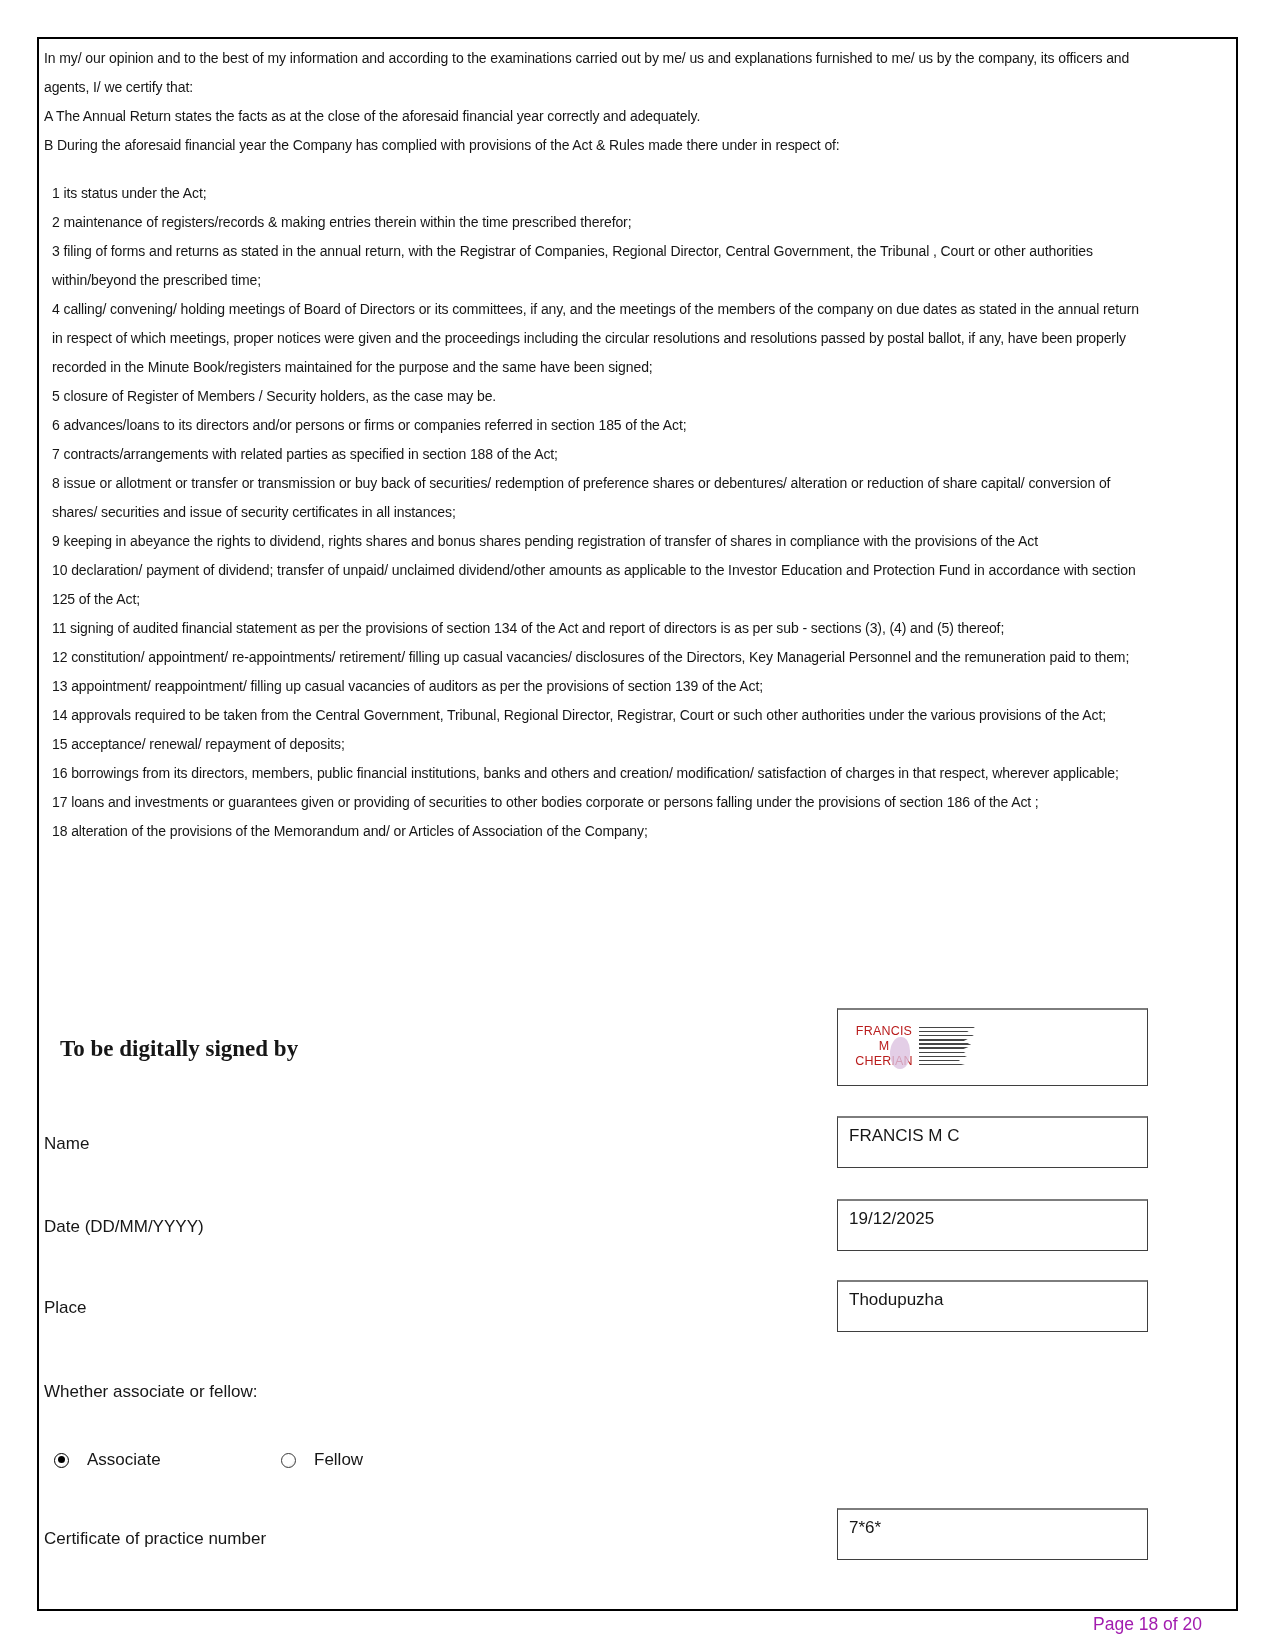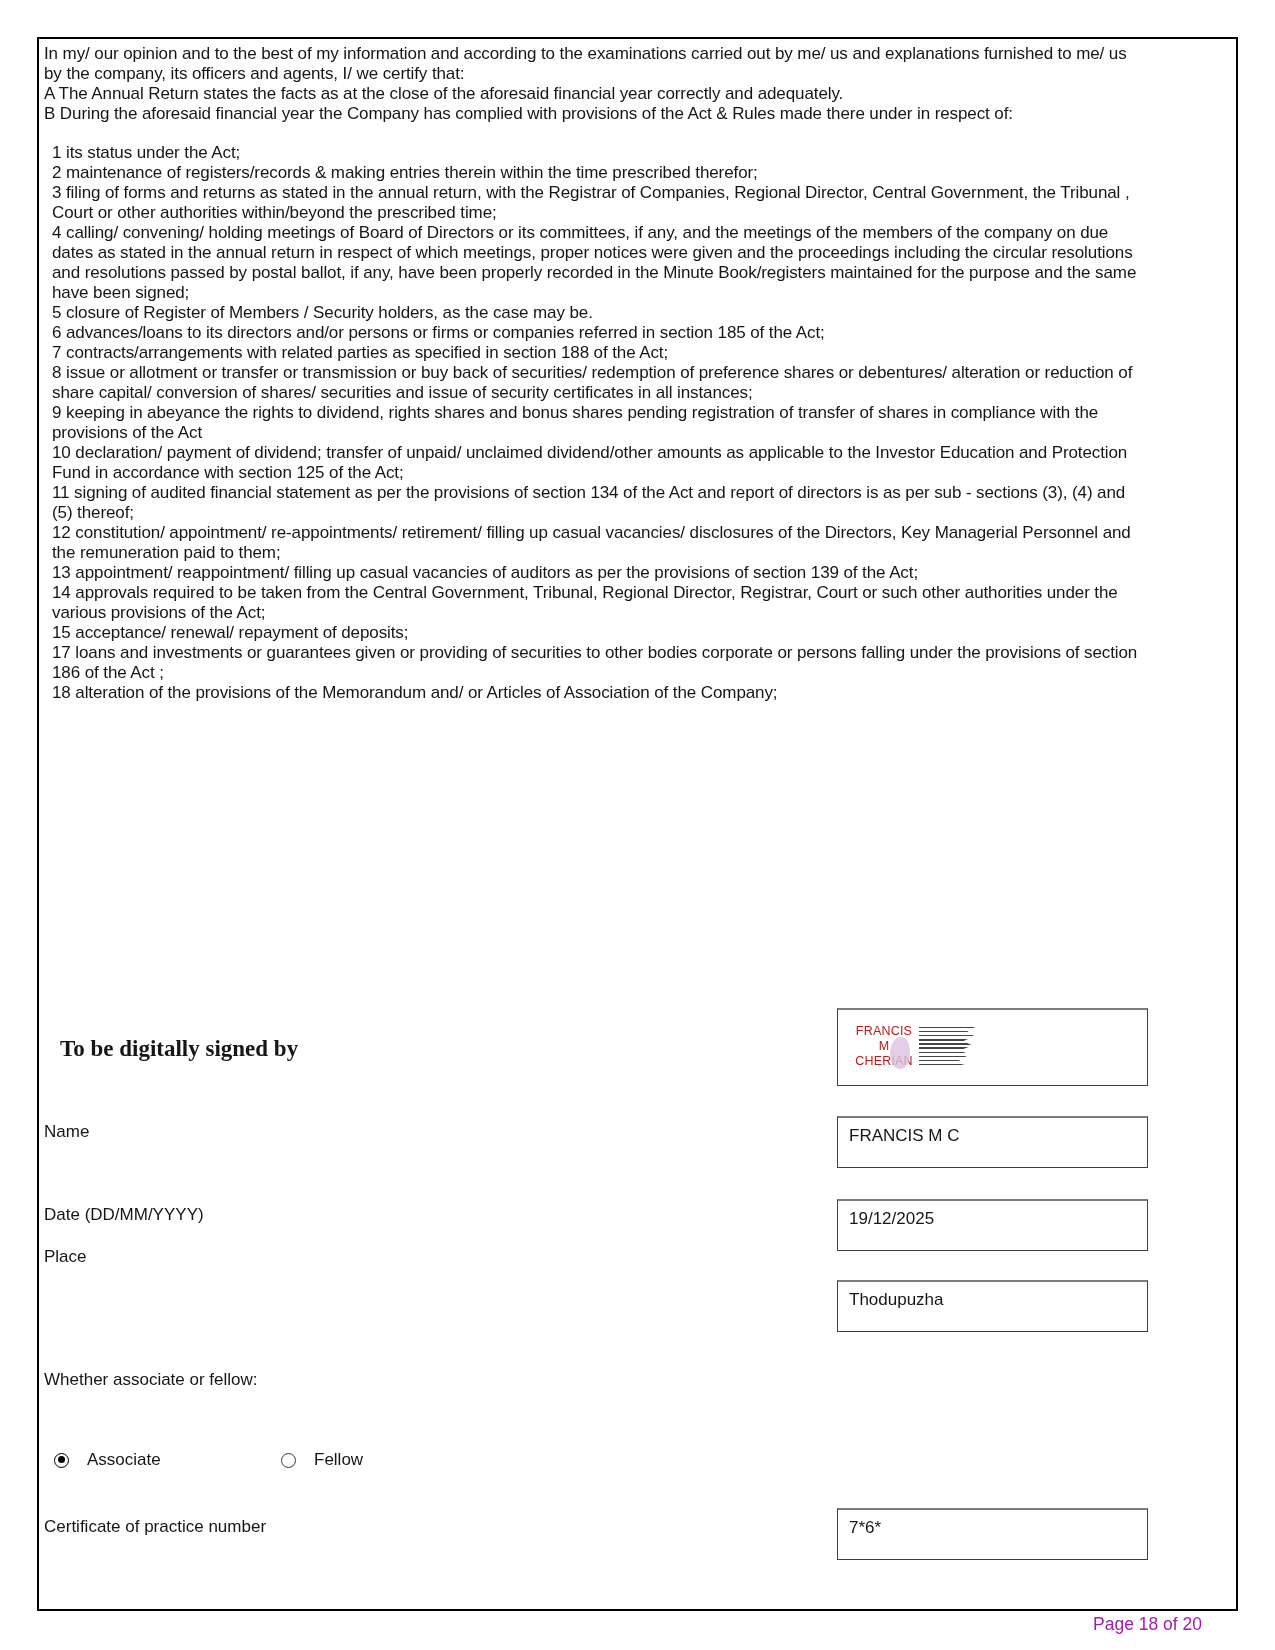--- a/index.html
+++ b/index.html
@@ -18,22 +18,22 @@
     left: 37px; top: 37px;
     width: 1201px; height: 1574px;
     border: 2.5px solid #000000;
     background: #ffffff;
   }
   
   .cert-text {
     position: absolute;
     left: 44px; top: 44px;
     width: 1100px;
-    font-size: 17px;
-    line-height: 20px;
+    font-size: 14px;
+    line-height: 29px;
     letter-spacing: -0.1px;
   }
   .cert-intro div { white-space: normal; }
   .cert-items {
     list-style: none;
     margin-top: 19px;
     padding-left: 8px;
   }
   .cert-items li { white-space: normal; }
   
@@ -41,20 +41,21 @@
     position: absolute;
     left: 60px;
     font-size: 23px;
     font-weight: 700;
     font-family: Liberation Serif, serif;
   }
   .field-label {
     position: absolute;
     left: 44px;
     font-size: 17px;
+    margin-top: 12px;
   }
   .field-box {
     position: absolute;
     left: 837px;
     width: 311px;
     height: 52px;
     border: 1.5px solid #3f3f3f;
     border-top: 2.5px solid #7d7d7d;
     background: #ffffff;
     padding: 8px 11px 0 11px;
@@ -151,20 +152,21 @@
         <li>6 advances/loans to its directors and/or persons or firms or companies referred in section 185 of the Act;</li>
         <li>7 contracts/arrangements with related parties as specified in section 188 of the Act;</li>
         <li>8 issue or allotment or transfer or transmission or buy back of securities/ redemption of preference shares or debentures/ alteration or reduction of share capital/ conversion of shares/ securities and issue of security certificates in all instances;</li>
         <li>9 keeping in abeyance the rights to dividend, rights shares and bonus shares pending registration of transfer of shares in compliance with the provisions of the Act</li>
         <li>10 declaration/ payment of dividend; transfer of unpaid/ unclaimed dividend/other amounts as applicable to the Investor Education and Protection Fund in accordance with section 125 of the Act;</li>
         <li>11 signing of audited financial statement as per the provisions of section 134 of the Act and report of directors is as per sub - sections (3), (4) and (5) thereof;</li>
         <li>12 constitution/ appointment/ re-appointments/ retirement/ filling up casual vacancies/ disclosures of the Directors, Key Managerial Personnel and the remuneration paid to them;</li>
         <li>13 appointment/ reappointment/ filling up casual vacancies of auditors as per the provisions of section 139 of the Act;</li>
         <li>14 approvals required to be taken from the Central Government, Tribunal, Regional Director, Registrar, Court or such other authorities under the various provisions of the Act;</li>
         <li>15 acceptance/ renewal/ repayment of deposits;</li>
+        <li>16 borrowings from its directors, members, public financial institutions, banks and others and creation/ modification/ satisfaction of charges in that respect, wherever applicable;</li>
         <li>17 loans and investments or guarantees given or providing of securities to other bodies corporate or persons falling under the provisions of section 186 of the Act ;</li>
         <li>18 alteration of the provisions of the Memorandum and/ or Articles of Association of the Company;</li>
       </ul>
   </div>
 
   <div class="section-label" style="top:1036px">To be digitally signed by</div>
 
   <div class="sig-box">
     <div class="sig-name">
         <div>FRANCIS</div>
@@ -174,21 +176,21 @@
     <div class="sig-blob"></div>
     <div class="sig-fineprint"></div>
   </div>
 
   <div class="field-label" style="top:1122px">Name</div>
   <div class="field-box" style="top:1116px">FRANCIS M C</div>
 
   <div class="field-label" style="top:1205px">Date (DD/MM/YYYY)</div>
   <div class="field-box" style="top:1199px">19/12/2025</div>
 
-  <div class="field-label" style="top:1247px">Place</div>
+  <div class="field-label" style="top:1286px">Place</div>
   <div class="field-box" style="top:1280px">Thodupuzha</div>
 
   <div class="field-label" style="top:1370px">Whether associate or fellow:</div>
 
   <div class="radio-row">
       <div class="radio-option selected">
       <span class="radio-circle">
           <span class="radio-dot"></span>
         </span>
       <span class="radio-label">Associate</span>

